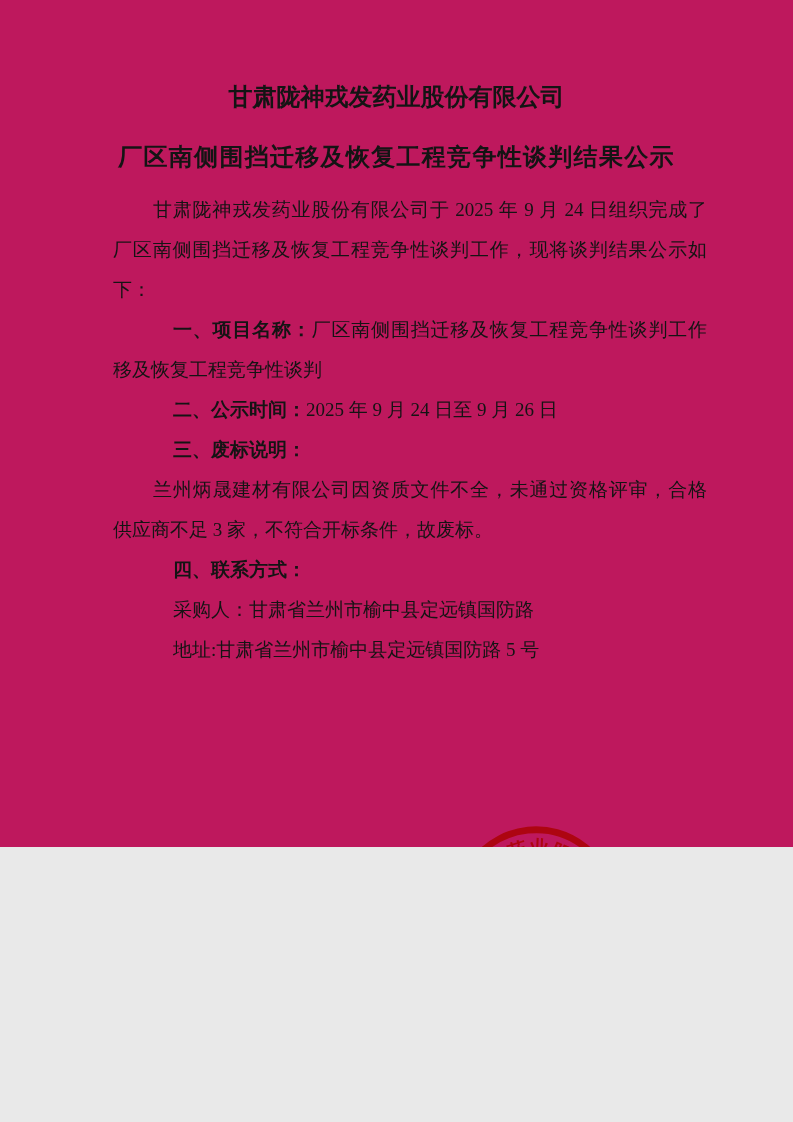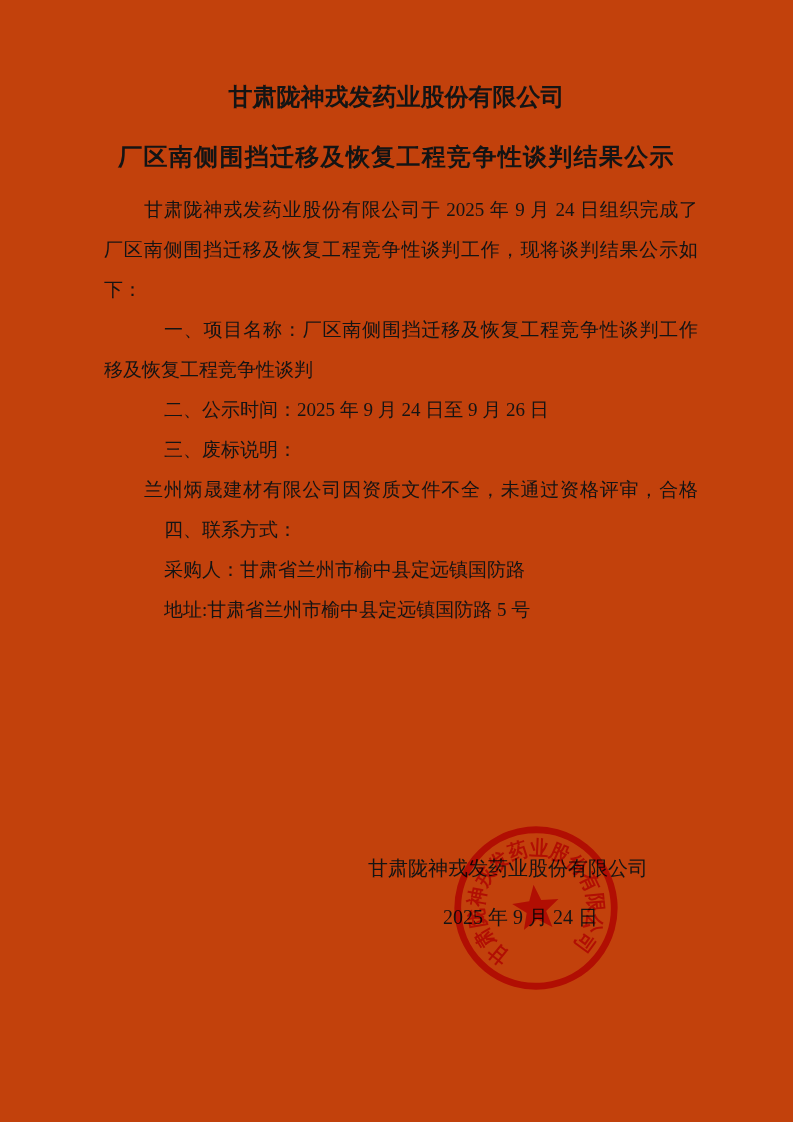--- a/index.html
+++ b/index.html
@@ -1,57 +1,57 @@
 <!DOCTYPE html>
 <html><head>
 <meta charset="utf-8">
 <style>
   html, body { margin: 0; padding: 0; background: #e9e9e9; }
   .page {
     position: relative;
     width: 793px;
-    height: 1122px;
+    height: 847px;
     margin: 0 auto;
-    background: #c2410c;
+    background: #be185d;
     font-family: "Liberation Serif", "DejaVu Serif", serif;
     color: #141414;
     overflow: hidden;
   }
   .title {
     position: absolute;
     left: 0;
     width: 100%;
     text-align: center;
     font-size: 24px;
     font-weight: bold;
     margin: 0;
     line-height: 1.1;
   }
   .title-1 { top: 84px; }
   .title-2 { top: 144px; letter-spacing: 1.3px; }
   .body-block {
     position: absolute;
-    left: 104px;
+    left: 113px;
     top: 190px;
     width: 594px;
     font-size: 19px;
     line-height: 40px;
   }
   .line {
     margin: 0;
     text-align: left;
     text-justify: inter-character;
   }
   .line.fill {
     text-align: justify;
     text-align-last: justify;
   }
   .line.ind2 { text-indent: 40px; }
   .line.ind3 { text-indent: 60px; }
-  .line b { font-weight: normal; margin-top: 30px; }
+  .line b { font-weight: bold; margin-top: 30px; }
   .sig-company {
     position: absolute;
     left: 368px;
     top: 855px;
     font-size: 20px;
     line-height: 26px;
     white-space: nowrap;
   }
   .sig-date {
     position: absolute;
@@ -85,20 +85,21 @@
 
   <div class="body-block">
     <p class="line fill ind2"><b></b><span>甘肃陇神戎发药业股份有限公司于 2025 年 9 月 24 日组织完成了</span></p>
     <p class="line fill"><b></b><span>厂区南侧围挡迁移及恢复工程竞争性谈判工作，现将谈判结果公示如</span></p>
     <p class="line"><b></b><span>下：</span></p>
     <p class="line fill ind3"><b>一、项目名称：</b><span>厂区南侧围挡迁移及恢复工程竞争性谈判工作</span></p>
     <p class="line"><b></b><span>移及恢复工程竞争性谈判</span></p>
     <p class="line ind3"><b>二、公示时间：</b><span>2025 年 9 月 24 日至 9 月 26 日</span></p>
     <p class="line ind3"><b>三、废标说明：</b><span></span></p>
     <p class="line fill ind2"><b></b><span>兰州炳晟建材有限公司因资质文件不全，未通过资格评审，合格</span></p>
+    <p class="line"><b></b><span>供应商不足 3 家，不符合开标条件，故废标。</span></p>
     <p class="line ind3"><b>四、联系方式：</b><span></span></p>
     <p class="line ind3"><b></b><span>采购人：甘肃省兰州市榆中县定远镇国防路</span></p>
     <p class="line ind3"><b></b><span>地址:甘肃省兰州市榆中县定远镇国防路 5 号</span></p>
   </div>
 
   <div class="sig-company">甘肃陇神戎发药业股份有限公司</div>
   <div class="sig-date">2025 年 9 月 24 日</div>
 
   <svg class="seal" viewBox="0 0 180 180" xmlns="http://www.w3.org/2000/svg">
     <defs>

